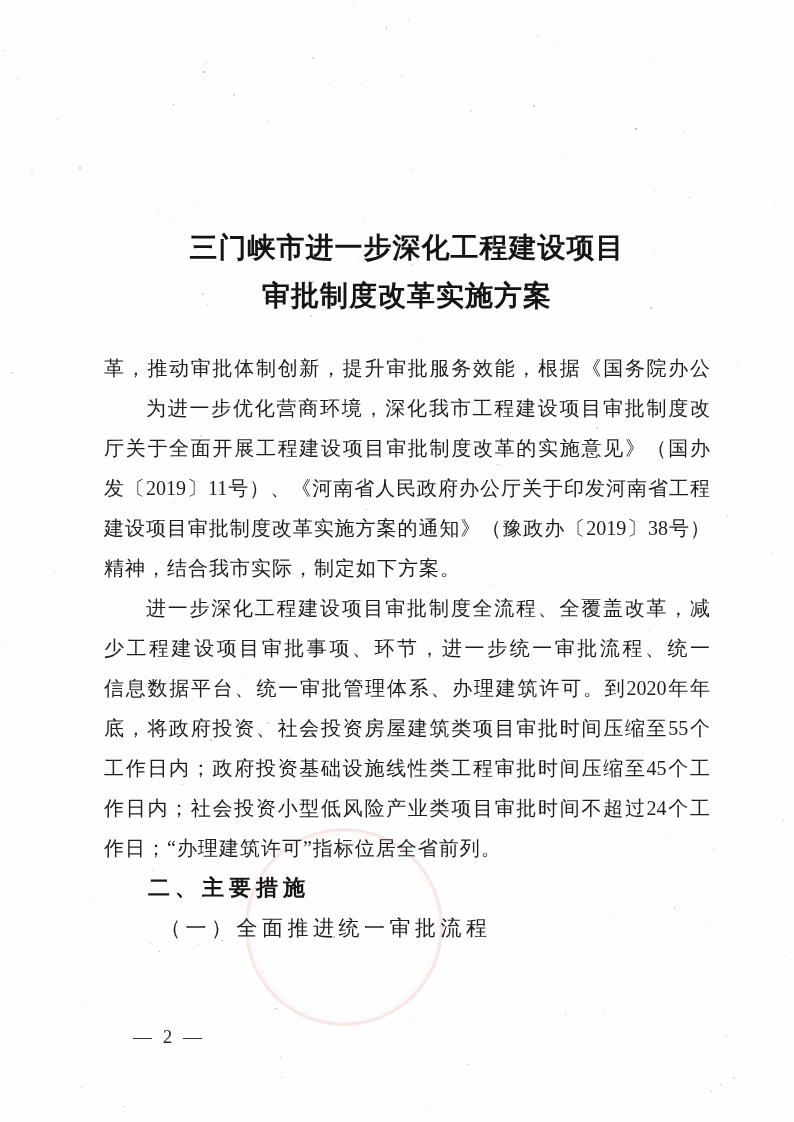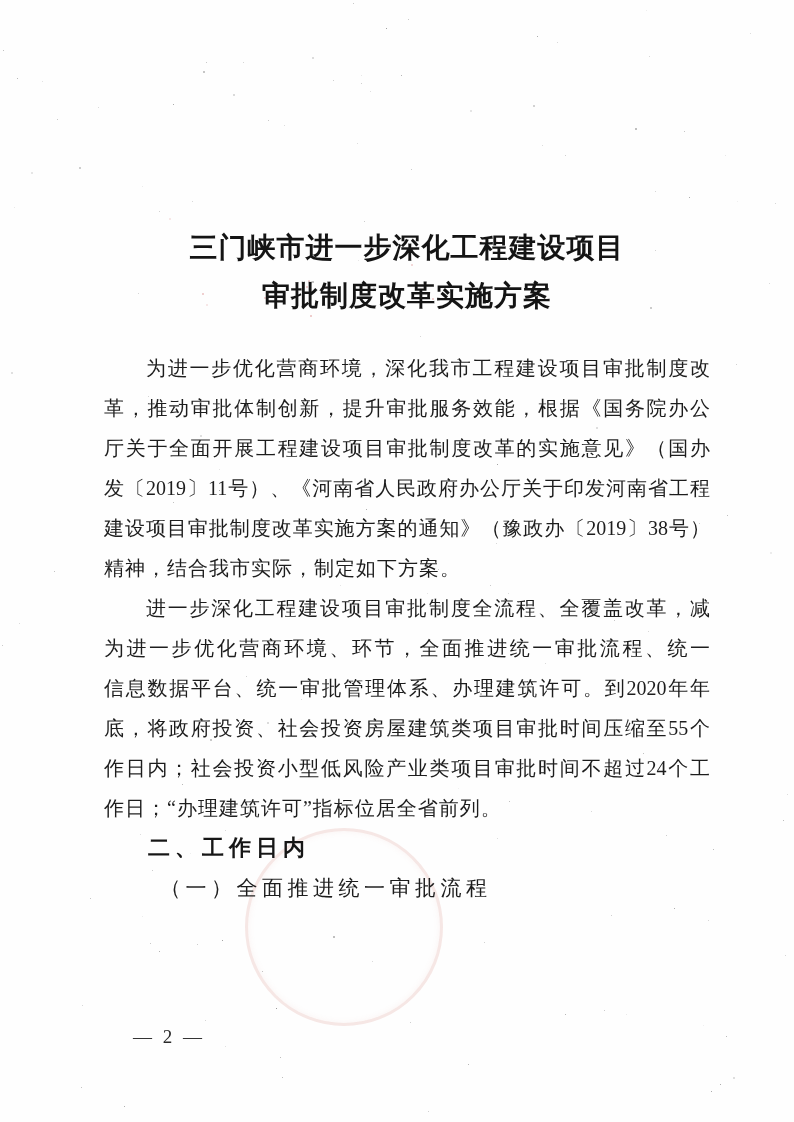--- a/index.html
+++ b/index.html
@@ -241,30 +241,31 @@
       <div class="speck" style="width: 2px; height: 2px; left: 496px; top: 241px; background: rgba(214, 120, 120, 0.25);"></div>
     </div>
   <div class="stamp"></div>
 
   <div class="titleblock">
     <div class="title-line">三门峡市进一步深化工程建设项目</div>
     <div class="title-line">审批制度改革实施方案</div>
   </div>
 
   <div class="content" id="content">
+      <div class="line fill">革，推动审批体制创新，提升审批服务效能，根据《国务院办公</div>
       <div class="line fill indent">为进一步优化营商环境，深化我市工程建设项目审批制度改</div>
-      <div class="line fill">革，推动审批体制创新，提升审批服务效能，根据《国务院办公</div>
       <div class="line fill">厅关于全面开展工程建设项目审批制度改革的实施意见》（国办</div>
       <div class="line fill">发〔2019〕11号）、《河南省人民政府办公厅关于印发河南省工程</div>
       <div class="line fill">建设项目审批制度改革实施方案的通知》（豫政办〔2019〕38号）</div>
       <div class="line plain">精神，结合我市实际，制定如下方案。</div>
       <div class="line fill indent">进一步深化工程建设项目审批制度全流程、全覆盖改革，减</div>
-      <div class="line fill">为进一步优化营商环境、环节，全面推进统一审批流程、统一</div>
+      <div class="line fill">少工程建设项目审批事项、环节，进一步统一审批流程、统一</div>
       <div class="line fill">信息数据平台、统一审批管理体系、办理建筑许可。到2020年年</div>
       <div class="line fill">底，将政府投资、社会投资房屋建筑类项目审批时间压缩至55个</div>
+      <div class="line fill">工作日内；政府投资基础设施线性类工程审批时间压缩至45个工</div>
       <div class="line fill">作日内；社会投资小型低风险产业类项目审批时间不超过24个工</div>
       <div class="line plain">作日；“办理建筑许可”指标位居全省前列。</div>
-      <div class="line heading">二、工作日内</div>
+      <div class="line heading">二、主要措施</div>
       <div class="line subheading">（一）全面推进统一审批流程</div>
     </div>
 
   <div class="footer">— 2 —</div>
 </div>
 
 </body></html>

